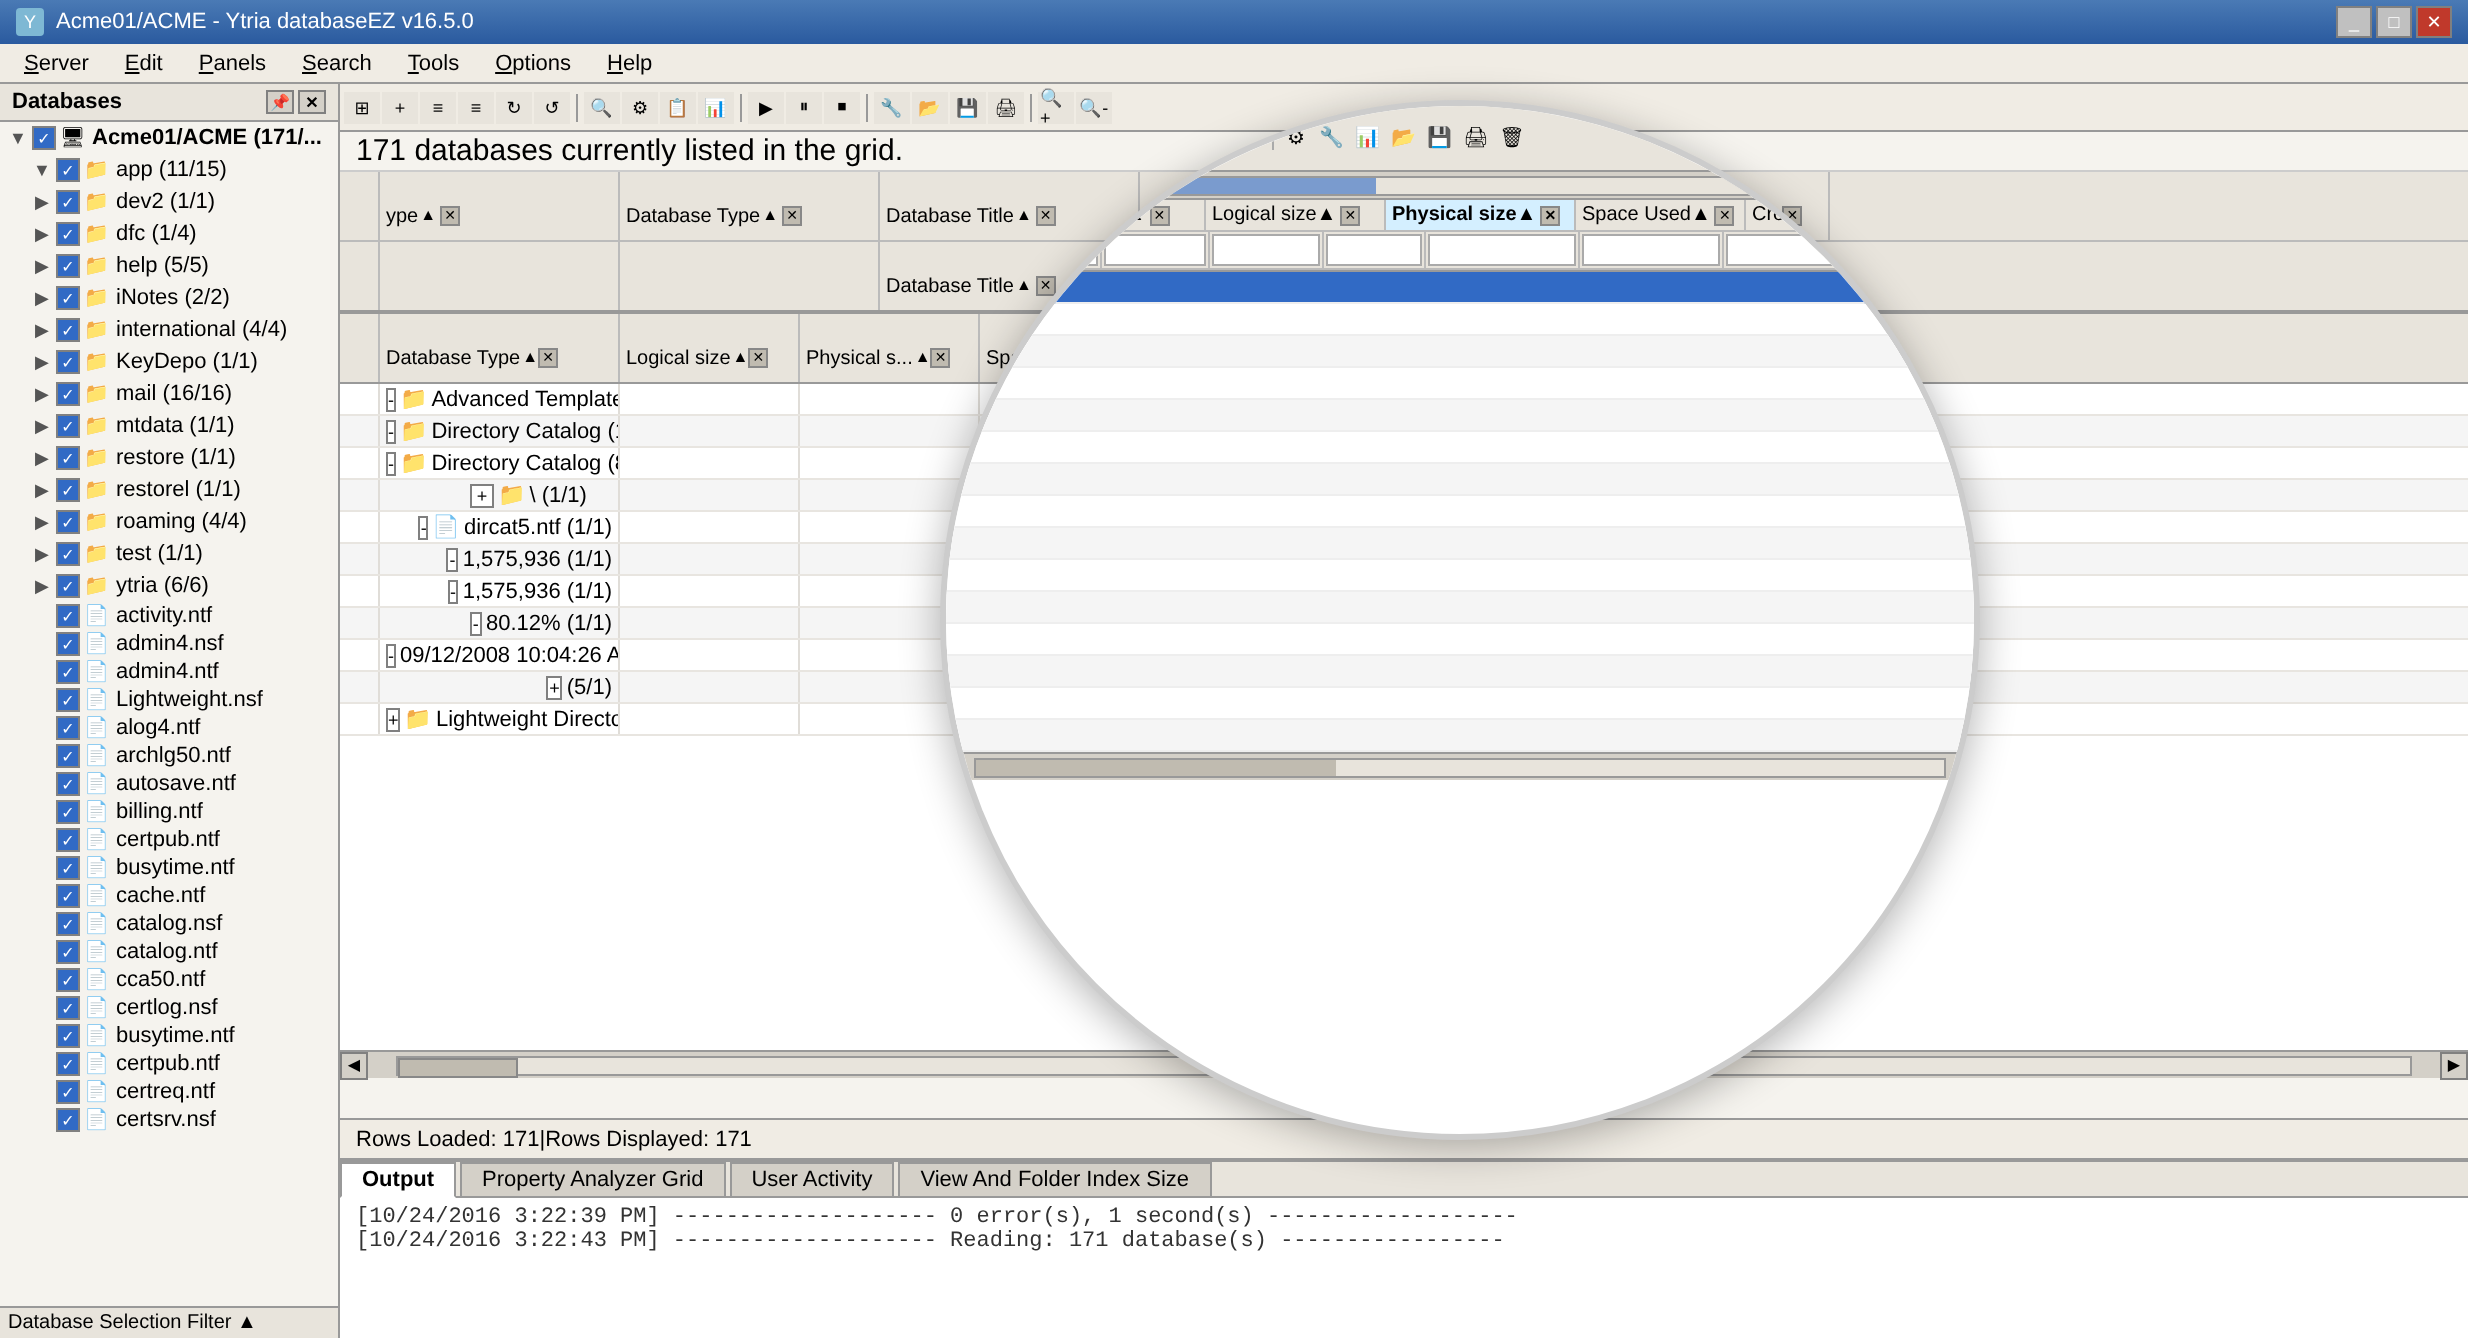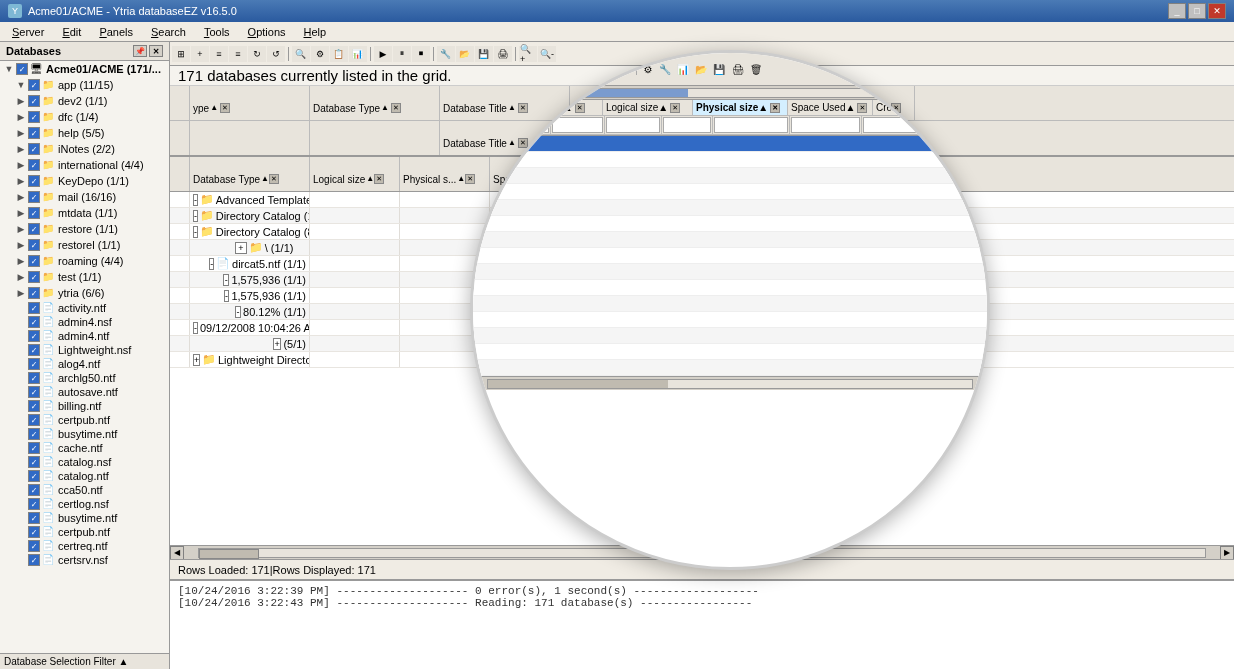--- a/index.html
+++ b/index.html
@@ -111,20 +111,21 @@
 
     
     .rows-status {
       background: #f0ece4;
       border-top: 1px solid #999;
       padding: 2px 8px;
       font-size: 11px;
       height: 20px;
       display: flex;
       align-items: center;
+      margin-top: 20px;
     }
 
     
     .output-panel {
       background: white;
       border-top: 2px solid #999;
       height: 90px;
     }
     .output-tabs {
       display: flex;
@@ -767,20 +768,26 @@
 
         <div class="rows-status">
           <span>Rows Loaded: 171</span>
           <span> | </span>
           <span>Rows Displayed: 171</span>
         </div>
 
       </div>
 
       <div class="output-panel">
+        <div class="output-tabs">
+          <div class="output-tab active">Output</div>
+          <div class="output-tab">Property Analyzer Grid</div>
+          <div class="output-tab">User Activity</div>
+          <div class="output-tab">View And Folder Index Size</div>
+        </div>
         <div class="output-content">
           <div class="output-line">[10/24/2016 3:22:39 PM] -------------------- 0 error(s), 1 second(s) -------------------</div>
           <div class="output-line">[10/24/2016 3:22:43 PM] -------------------- Reading: 171 database(s) -----------------</div>
         </div>
       </div>
 
     </div>
 
   </div>
 

